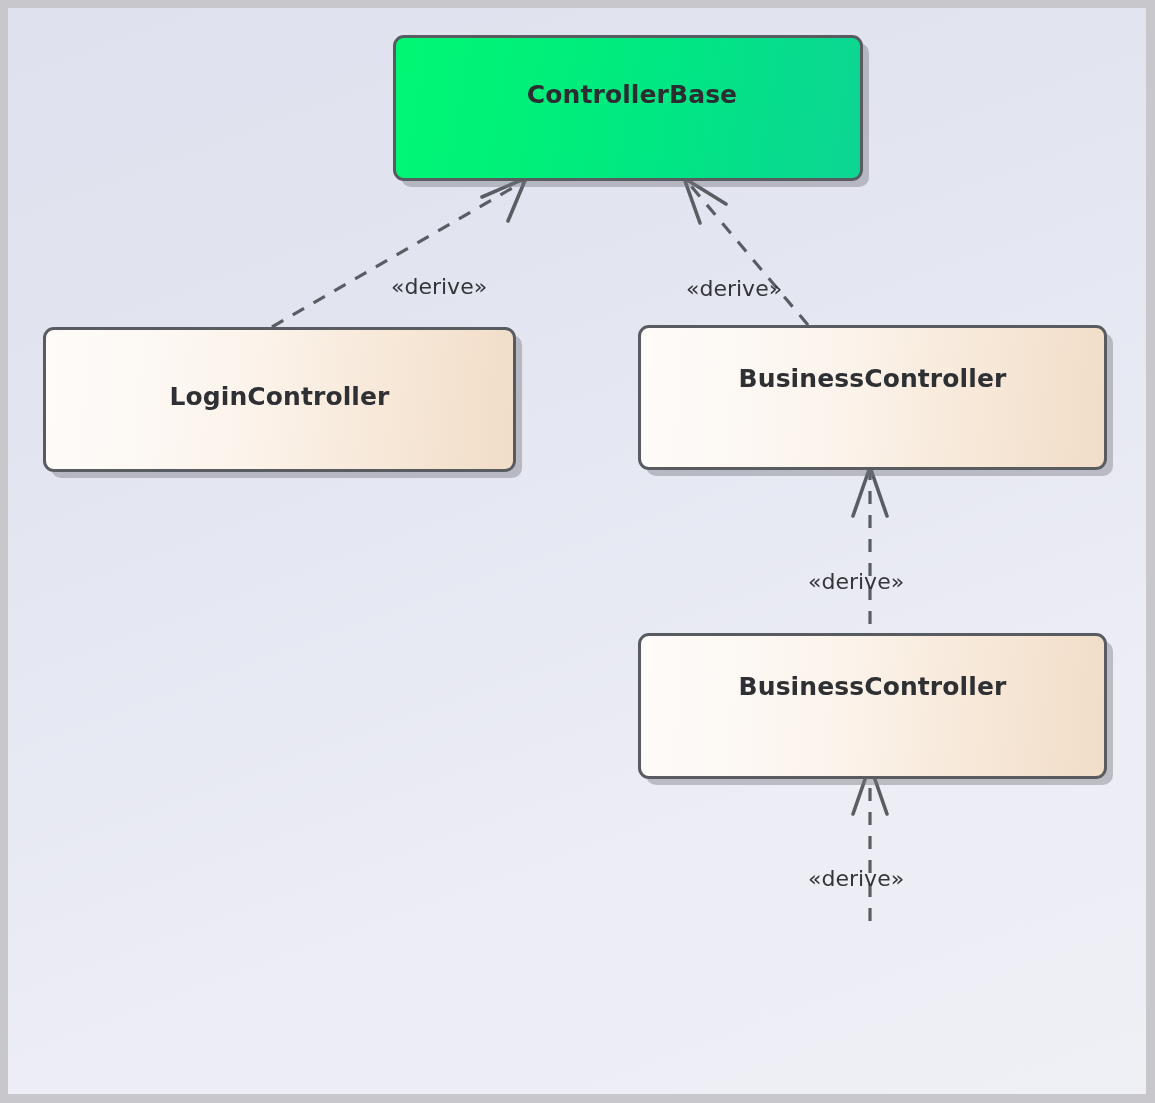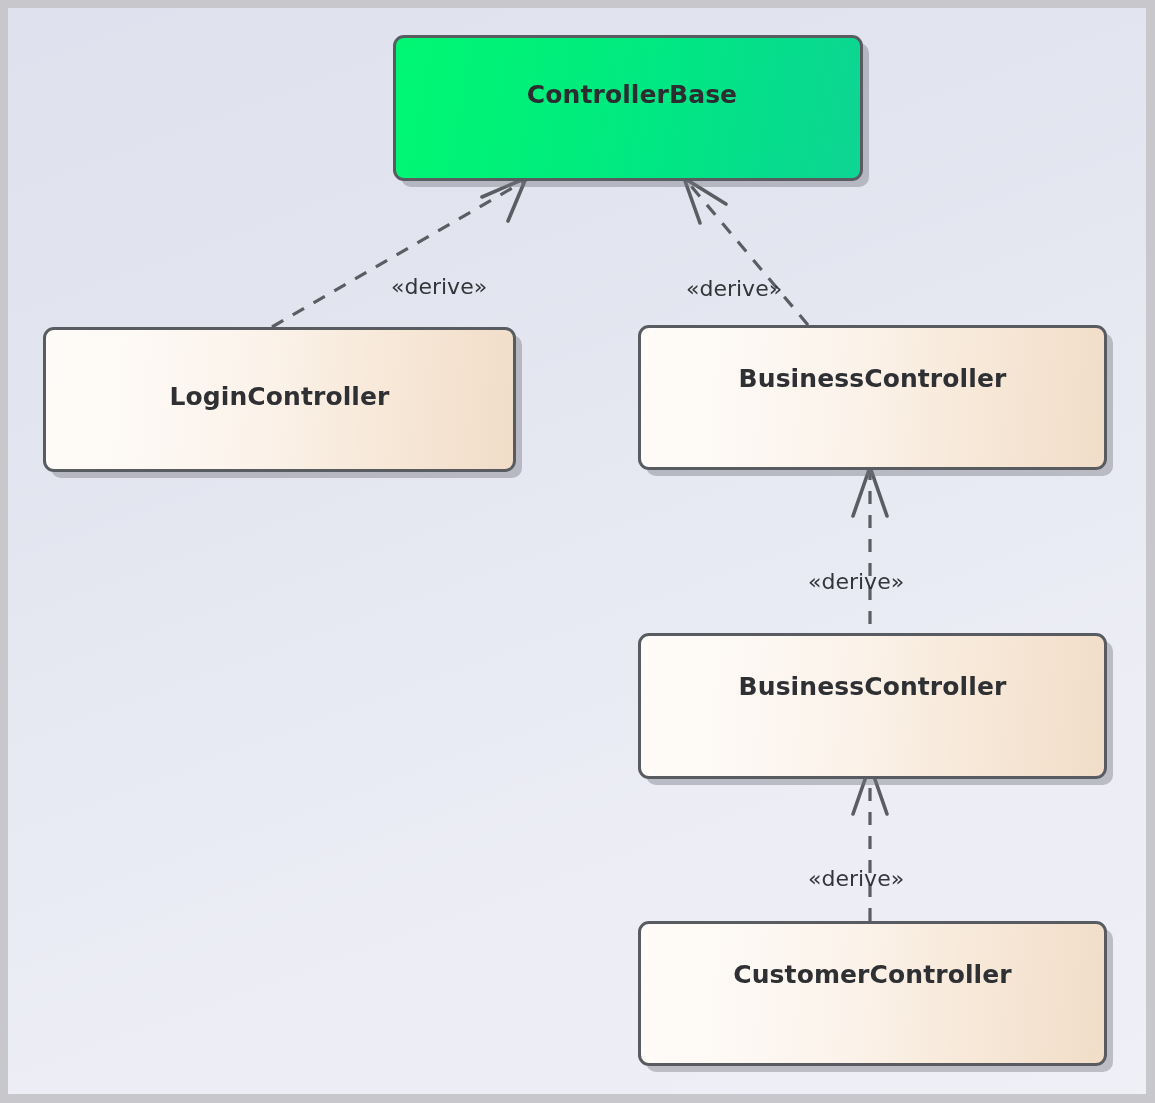--- a/index.html
+++ b/index.html
@@ -147,18 +147,15 @@
     </div>
 
     <div class="uml-node node-derived" style="left:630px; top:317px; width:469px; height:145px;">
       <span class="node-title" style="margin-top:36px;">BusinessController</span>
     </div>
 
     <div class="uml-node node-derived" style="left:630px; top:605px; width:469px; height:146px;margin-top:20px;">
       <span class="node-title" style="margin-top:36px;">BusinessController</span>
     </div>
 
-    <div class="uml-node node-derived" style="left:630px; top:913px; width:469px; height:145px;">
-      <span class="node-title" style="margin-top:36px;">CustomerController</span>
-    </div>
 
   </div>
 </div>
 
 </body></html>

